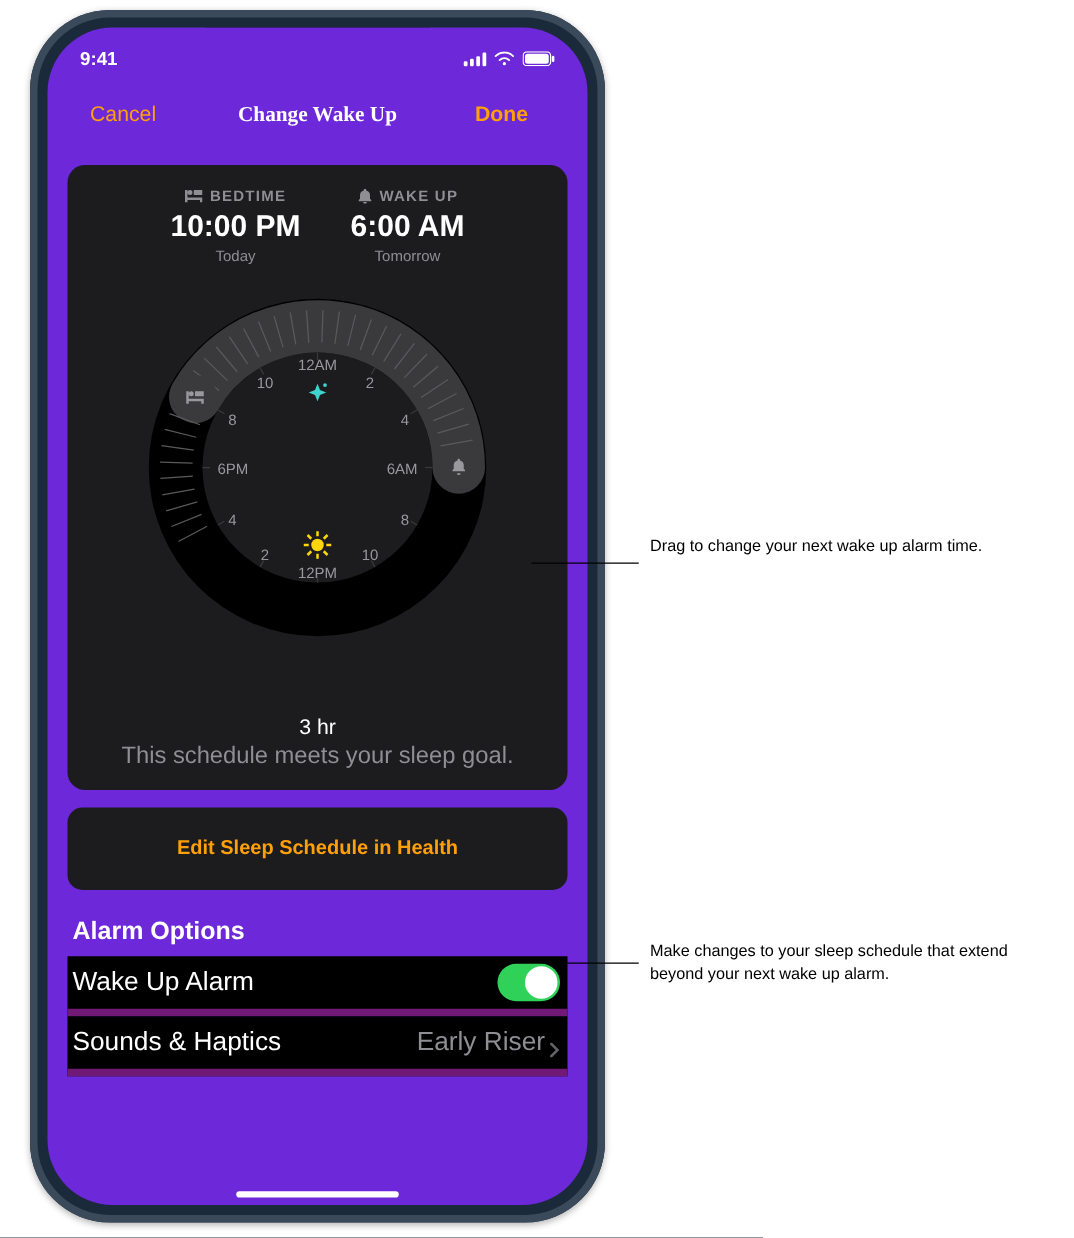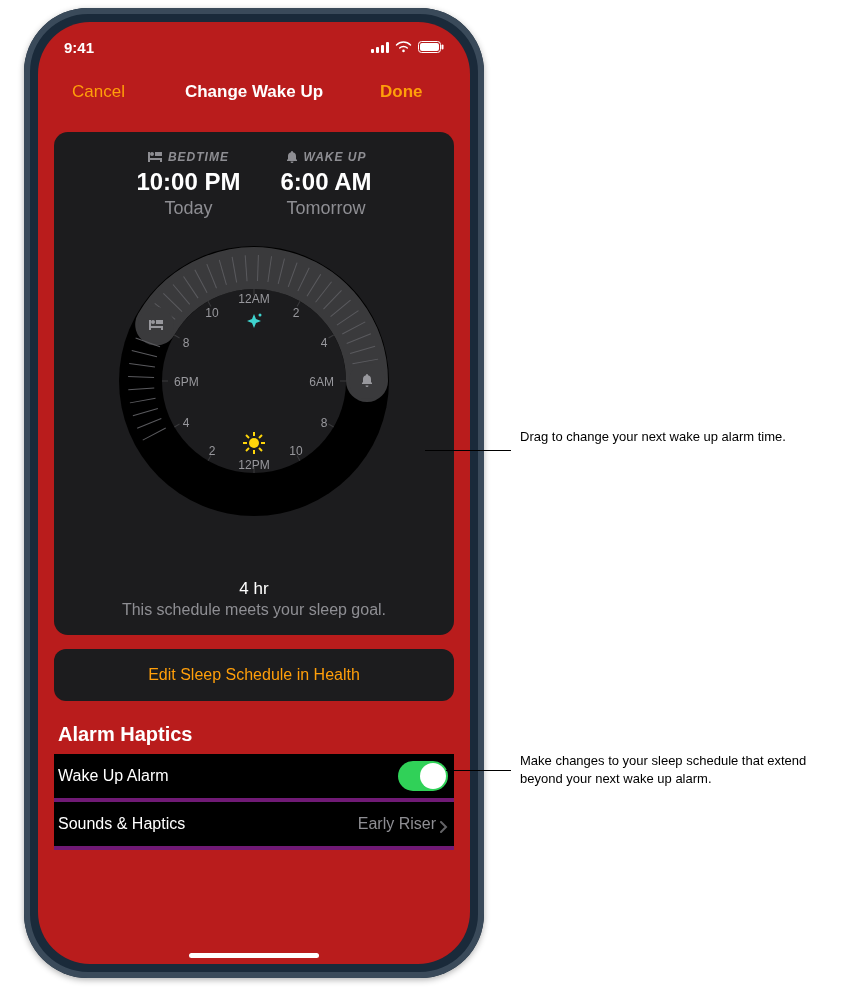--- a/index.html
+++ b/index.html
@@ -32,21 +32,21 @@
     display:flex; align-items:center; justify-content:center;
   }
   .notch::after {
     content:"";
     position:absolute; right:42px; top:10px;
     width:8px; height:8px; border-radius:50%;
     border:2px solid #333;
   }
   .screen {
     width: 100%; height: 100%;
-    background: #b91c1c;
+    background: #6d28d9;
     border-radius: 52px;
     overflow: hidden;
     position: relative;
     color: #fff;
   }
   .status-bar {
     height: 44px;
     display:flex; justify-content:space-between; align-items:center;
     padding: 6px 26px 0;
     font-size: 15px; font-weight:600;
@@ -56,61 +56,61 @@
   .bars span { width:3px; background:#fff; border-radius:1px;}
   .bars span:nth-child(1){height:4px}.bars span:nth-child(2){height:6px}.bars span:nth-child(3){height:8px}.bars span:nth-child(4){height:11px}
   .wifi, .batt { display:inline-block; }
   .wifi svg, .batt svg { display:block; }
   .nav-bar {
     height: 52px;
     display:flex; align-items:center; justify-content:space-between;
     padding: 0 20px;
   }
   .nav-side { width:70px; color:#ff9f0a; font-size:17px;margin-left:14px; }
-  .nav-title { font-size:17px; font-weight:600; }
+  .nav-title { font-size:17px; font-weight:600;font-family:Liberation Serif, serif; }
   .right { font-weight:600; }
   .card {
     margin: 14px 16px;
     background: #1c1c1e;
     border-radius: 14px;
     padding: 18px 14px 16px;
   }
   .time-header {
     display:flex; justify-content:center; gap:40px;
     margin-bottom: 6px;
   }
   .thcol { text-align:center; }
-  .lbl-row { display:flex; gap:6px; align-items:center; justify-content:center; color:#8e8e93; font-size:12px; letter-spacing:1px; font-weight:700;font-style:italic;}
+  .lbl-row { display:flex; gap:6px; align-items:center; justify-content:center; color:#8e8e93; font-size:12px; letter-spacing:1px; font-weight:700;}
   .big-time { font-size:24px; font-weight:700; margin-top:4px;}
-  .sub-day { font-size:18px; color:#8e8e93; margin-top:2px;}
+  .sub-day { font-size:12px; color:#8e8e93; margin-top:2px;}
   .dial-wrap { display:flex; justify-content:center; margin-top:12px; }
   .dial { width:300px; height:300px; position:relative; }
   .goal-block { text-align:center; margin-top:48px; }
   .goal-h { font-size:17px; color:#fff; }
-  .goal-s { font-size:16px; color:#8e8e93; margin-top:2px;}
+  .goal-s { font-size:19px; color:#8e8e93; margin-top:2px;}
   .edit-health {
     margin: 14px 16px 0;
     background:#1c1c1e;
     border-radius:12px;
-    height:52px;
+    height:66px;
     display:flex; align-items:center; justify-content:center;
-    color:#ff9f0a; font-size:16px; font-weight:400;
+    color:#ff9f0a; font-size:16px; font-weight:700;
   }
   .section-h {
     margin: 22px 20px 8px;
     font-size:20px; font-weight:700;
   }
   .row {
     margin: 0 16px;
     background:#000;
     height:48px;
     display:flex; align-items:center; justify-content:space-between;
     padding:0 6px 0 4px;
-    border-bottom:4px solid #701a75;
-    font-size:16px;
+    border-bottom:6px solid #701a75;
+    font-size:21px;
   }
   .row .rlabel { color:#fff; }
   .row .rval { color:#8e8e93; display:flex; align-items:flex-end; gap:4px;}
   .toggle {
     width:50px; height:30px; border-radius:15px; background:#30d158;
     position:relative;
   }
   .toggle::after {
     content:""; position:absolute; right:2px; top:2px;
     width:26px; height:26px; border-radius:50%; background:#fff;
@@ -305,30 +305,30 @@
                 <line x1="0" y1="-92" x2="0" y2="-86" transform="rotate(270)"></line>
                 <line x1="0" y1="-92" x2="0" y2="-86" transform="rotate(300)"></line>
                 <line x1="0" y1="-92" x2="0" y2="-86" transform="rotate(330)"></line>
               </g>
             </g>
           </svg>
         </div>
       </div>
 
       <div class="goal-block">
-        <div class="goal-h">4 hr</div>
+        <div class="goal-h">3 hr</div>
         <div class="goal-s">This schedule meets your sleep goal.</div>
       </div>
     </div>
 
     <div class="edit-health">
       <span>Edit Sleep Schedule in Health</span>
     </div>
 
-    <div class="section-h">Alarm Haptics</div>
+    <div class="section-h">Alarm Options</div>
 
     <div class="row">
       <span class="rlabel">Wake Up Alarm</span>
       <span class="toggle"></span>
     </div>
     <div class="row">
       <span class="rlabel">Sounds &amp; Haptics</span>
       <span class="rval">
         <span>Early Riser</span>
         <svg width="8" height="12" viewBox="0 0 8 12">

